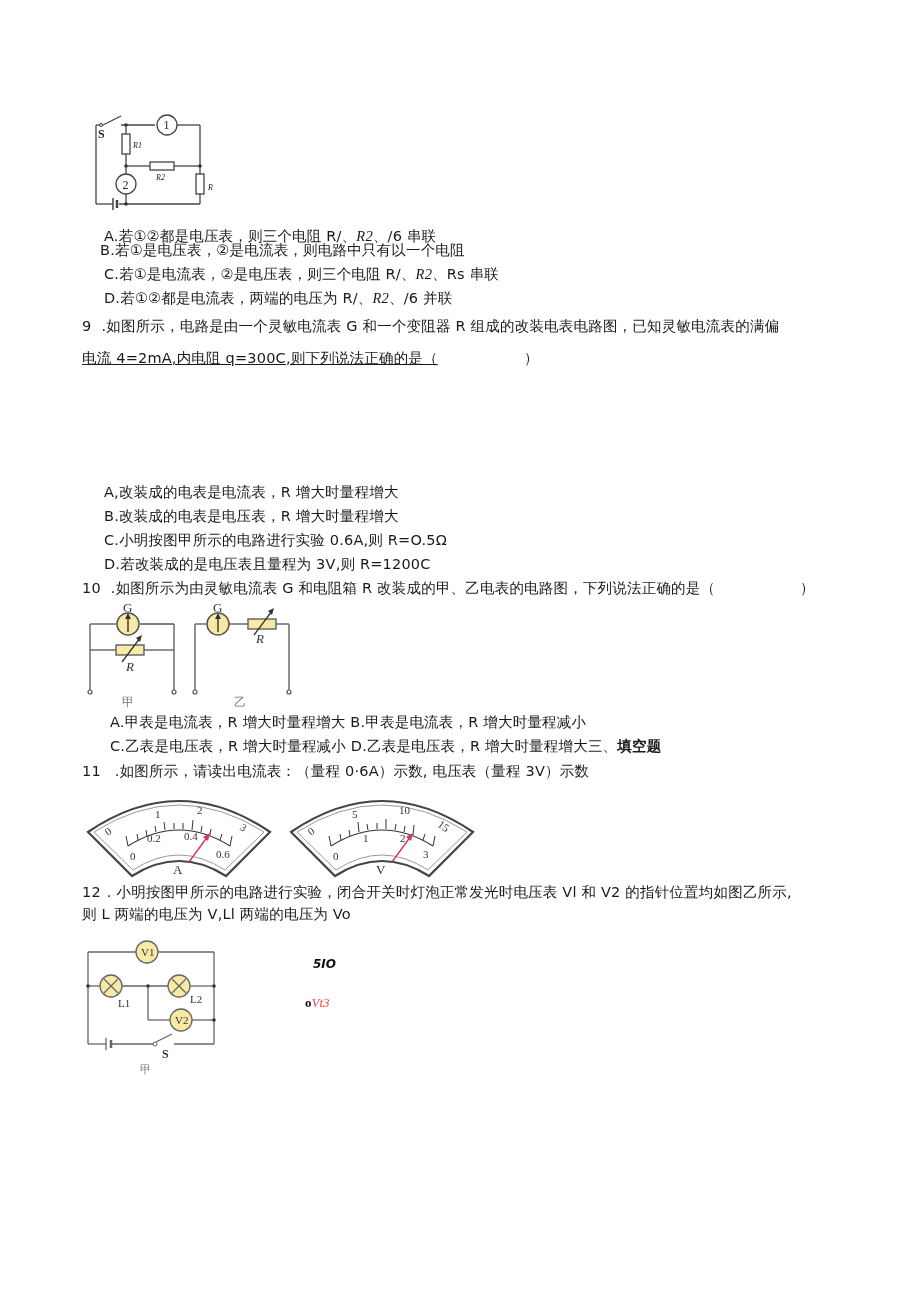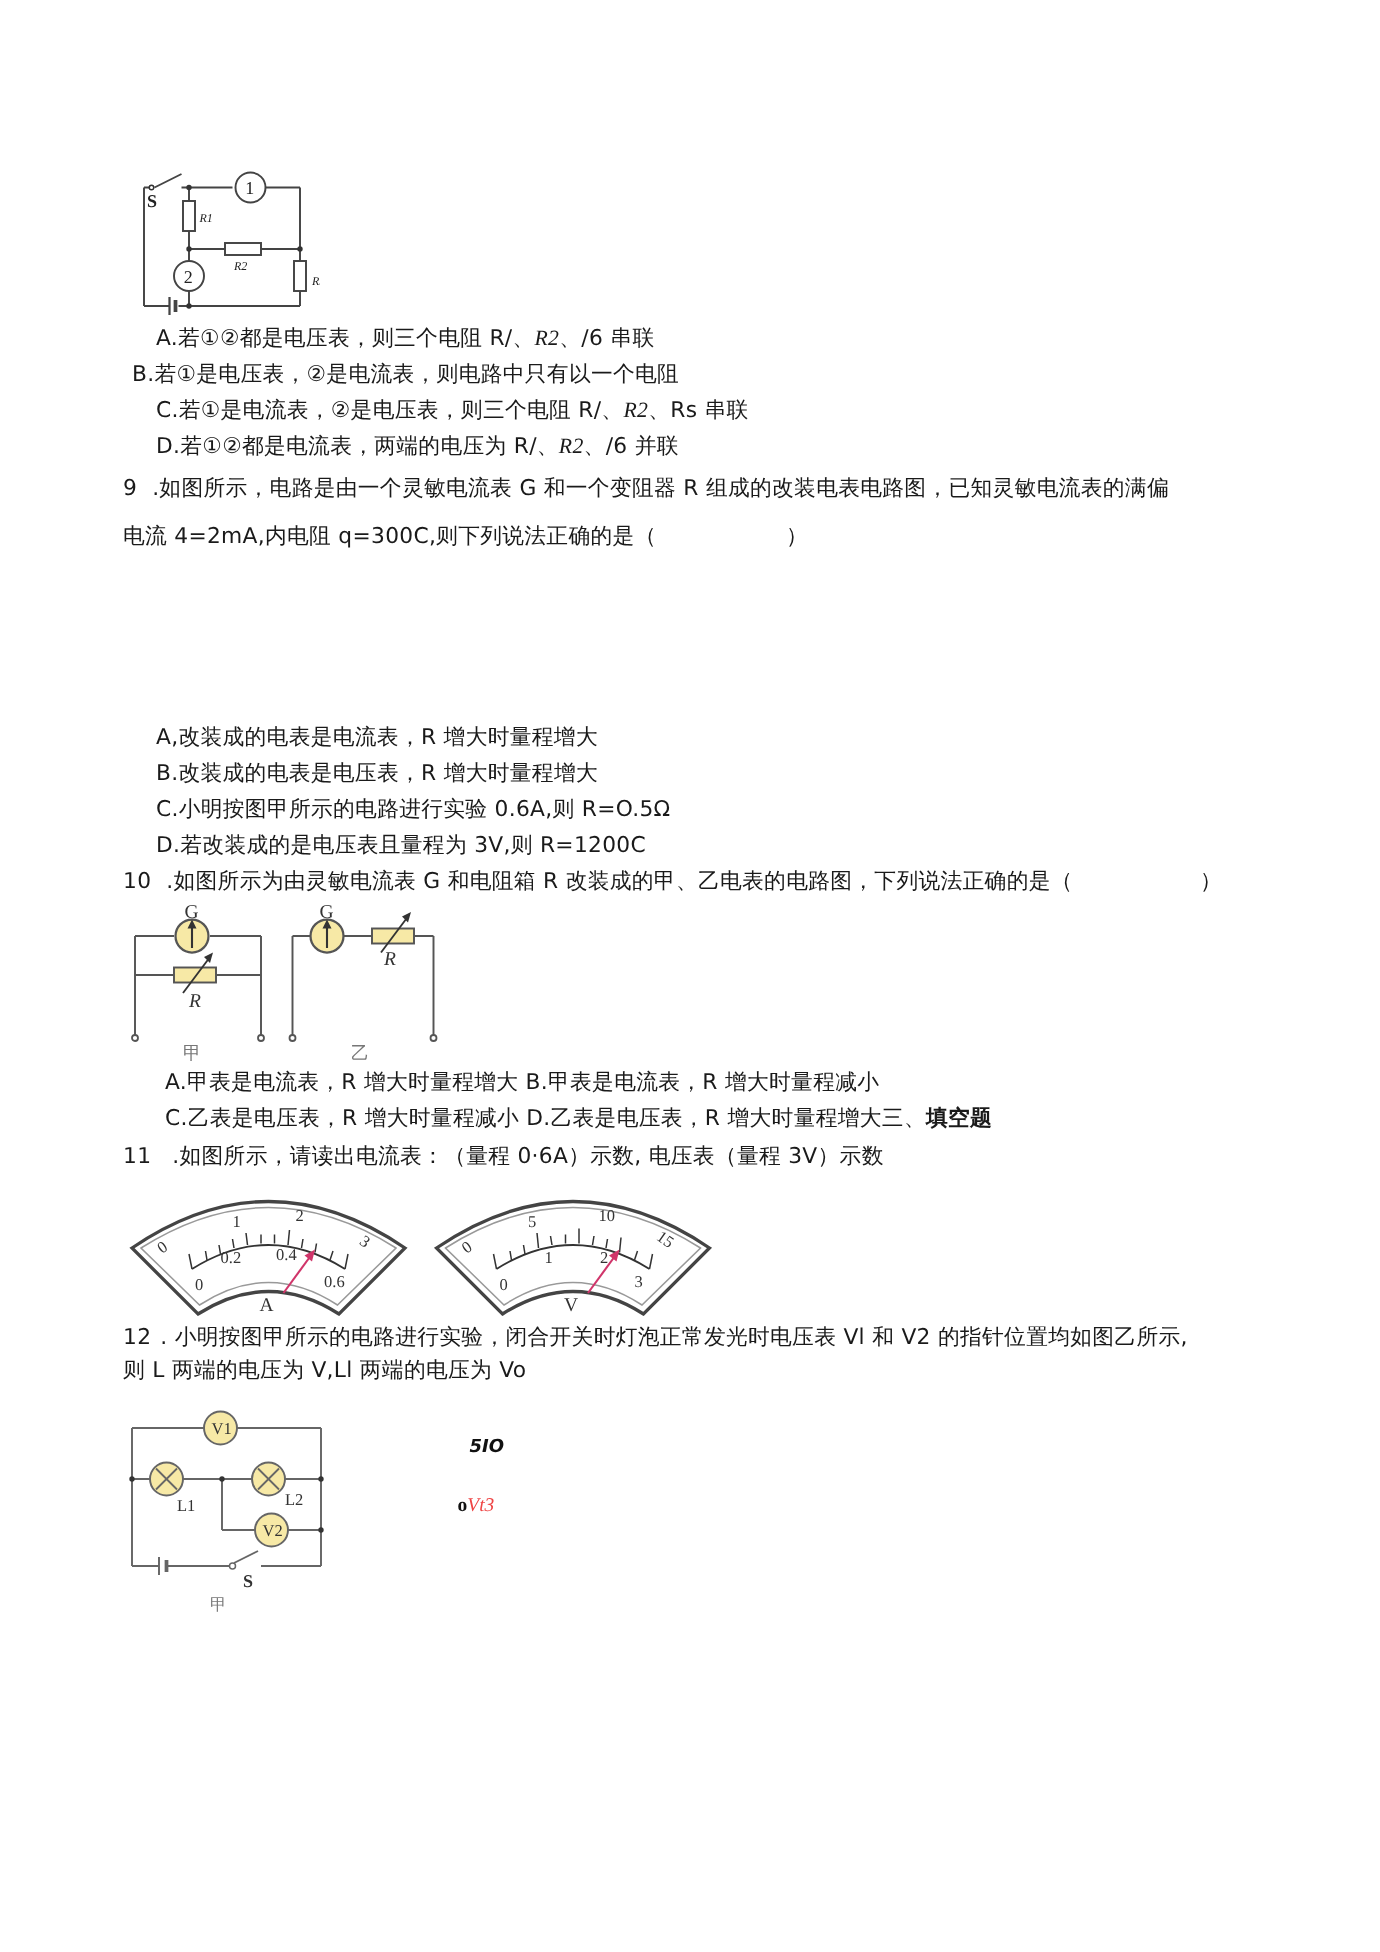--- a/index.html
+++ b/index.html
@@ -57,37 +57,37 @@
     </g>
     <text x="10" y="34" font-family="Liberation Serif,serif" font-size="12" font-weight="bold" fill="#222">S</text>
     <text x="75.5" y="25" font-family="Liberation Serif,serif" font-size="12" fill="#222">1</text>
     <text x="34.5" y="84.5" font-family="Liberation Serif,serif" font-size="12" fill="#222">2</text>
     <text x="45" y="44" font-family="Liberation Serif,serif" font-style="italic" font-size="8" fill="#222">R1</text>
     <text x="68" y="76" font-family="Liberation Serif,serif" font-style="italic" font-size="8" fill="#222">R2</text>
     <text x="120" y="86" font-family="Liberation Serif,serif" font-style="italic" font-size="8" fill="#222">R3</text>
   </svg>
 </div>
 
-<div class="line" style="left:104px; top:216px;">
+<div class="line" style="left:104px; top:226px;">
   <span>A.</span><span>若①②都是电压表，则三个电阻 R/、</span><span class="it">R2</span><span>、/6 串联</span>
 </div>
-<div class="line" style="left:88px; top:240px;">
+<div class="line" style="left:100px; top:240px;">
   <span>B.</span><span>若①是电压表，②是电流表，则电路中只有以一个电阻</span>
 </div>
 <div class="line" style="left:104px; top:264px;">
   <span>C.</span><span>若①是电流表，②是电压表，则三个电阻 R/、</span><span class="it">R2</span><span>、Rs 串联</span>
 </div>
 <div class="line" style="left:104px; top:288px;">
   <span>D.</span><span>若①②都是电流表，两端的电压为 R/、</span><span class="it">R2</span><span>、/6 并联</span>
 </div>
 
 <div class="line" style="left:82px; top:316px;">
   <span style="margin-right:10px;">9</span><span>.如图所示，电路是由一个灵敏电流表 G 和一个变阻器 R 组成的改装电表电路图，已知灵敏电流表的满偏</span>
 </div>
-<div class="line" style="left:82px; top:348px;">
+<div class="line" style="left:82px; top:348px;text-decoration:underline;">
   <span>电流 4=2mA,内电阻 q=300C,则下列说法正确的是（</span>
 </div>
 <div class="line" style="left:524px; top:348px;">）</div>
 
 <div class="line" style="left:104px; top:482px;">
   <span>A,</span><span>改装成的电表是电流表，R 增大时量程增大</span>
 </div>
 <div class="line" style="left:104px; top:506px;">
   <span>B.</span><span>改装成的电表是电压表，R 增大时量程增大</span>
 </div>

